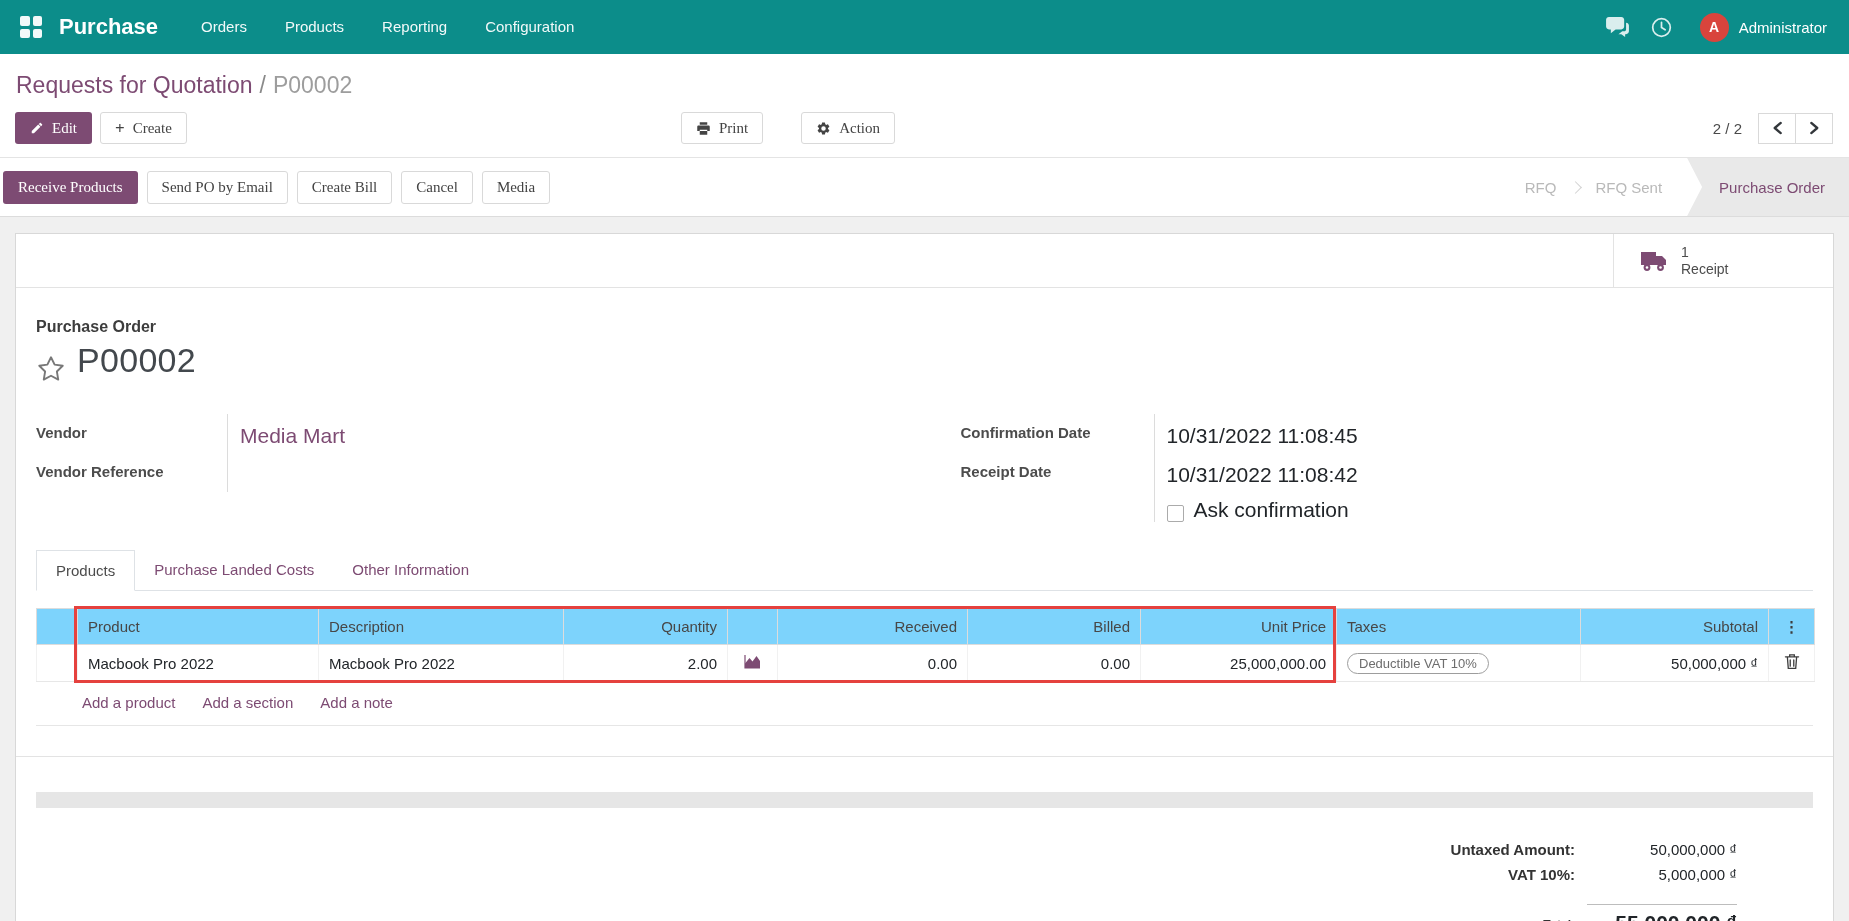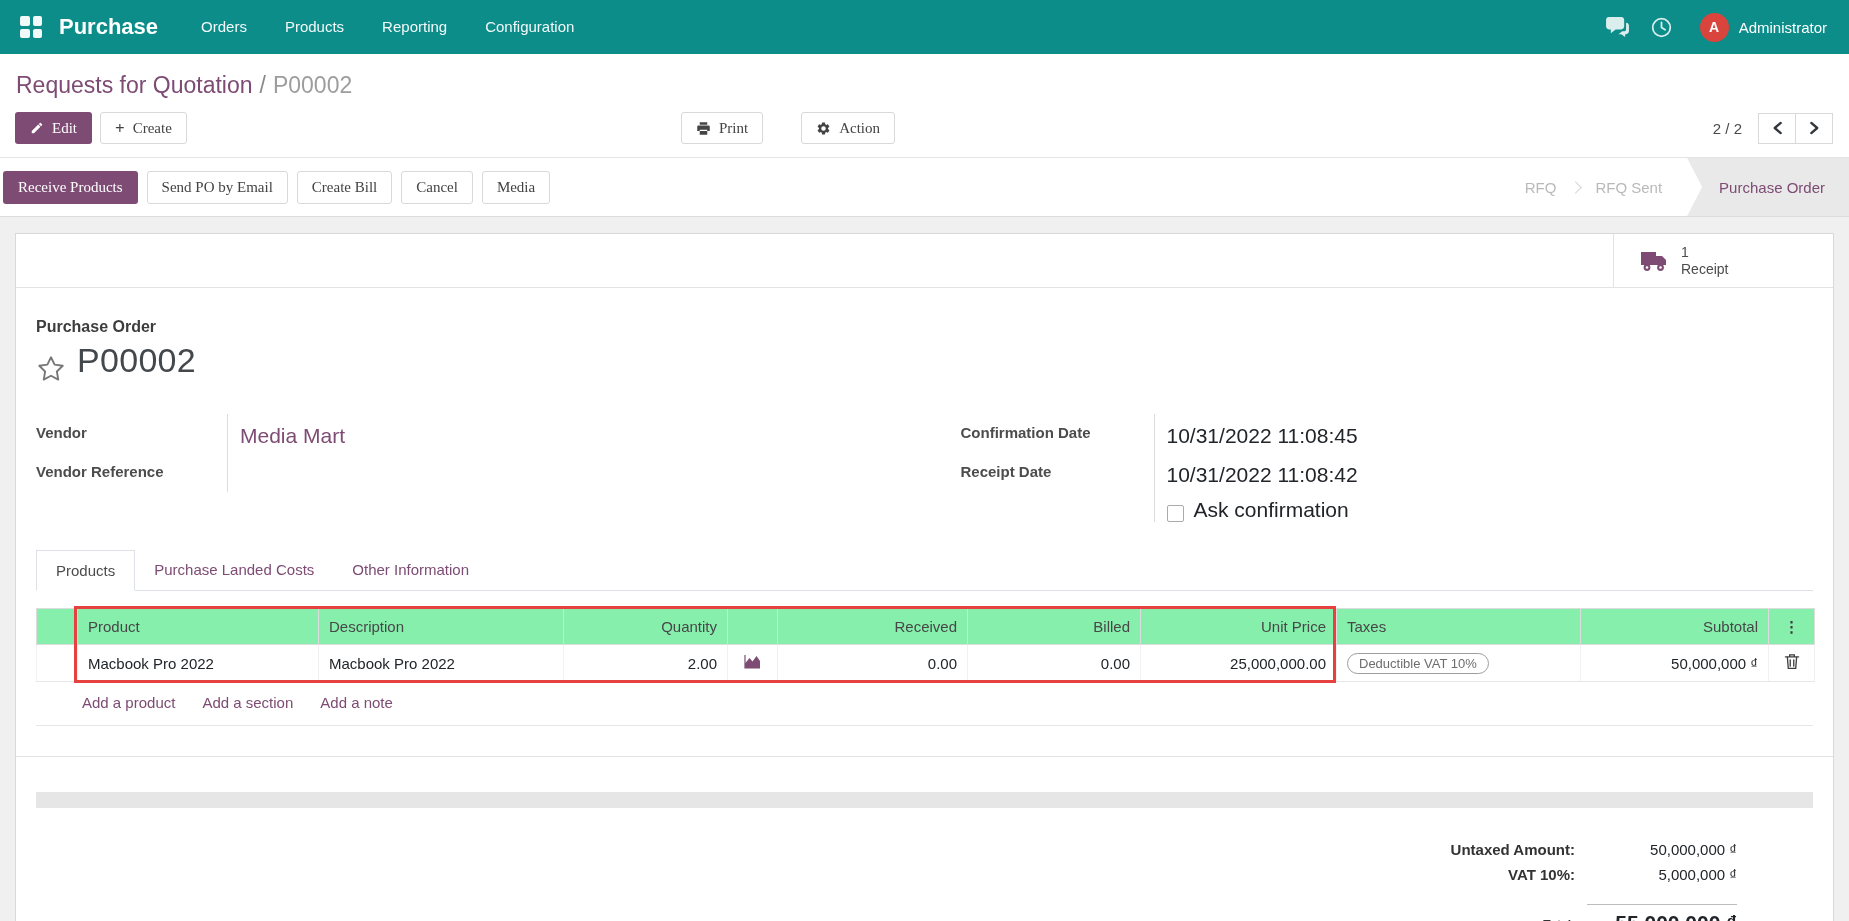--- a/index.html
+++ b/index.html
@@ -78,21 +78,21 @@
   .chk-row { min-height:30px; display:flex; align-items:flex-end; gap:10px; padding-top:2px; }
   .checkbox { width:17px; height:17px; border:1px solid #ababab; border-radius:2px; background:#fff; cursor:pointer; }
 
   .tabs { display:flex; border-bottom:1px solid #dee2e6; margin-top:28px; }
   .tab { font-size:15px; padding:11px 19px; color:var(--accent); cursor:pointer; }
   .tab.active { background:#fff; color:#4c4c4c; border:1px solid #dee2e6; border-bottom:1px solid #fff;
     margin-bottom:-1px; }
 
   .table-wrap { position:relative; margin-top:17px; }
   table { border-collapse:collapse; table-layout:fixed; width:1778px; font-size:15px; }
-  thead th { background:#86efac; height:36px; font-weight:400; color:#474747; padding:0 10px;
+  thead th { background:#7dd3fc; height:36px; font-weight:400; color:#474747; padding:0 10px;
     text-align:left; border:1px solid #dcdcdc; white-space:nowrap; overflow:hidden; }
   tbody td { height:37px; padding:0 10px; color:#212529; border-bottom:1px solid #e7e7e7;
     border-left:1px solid #f1f1f1; border-right:1px solid #f1f1f1; white-space:nowrap; overflow:hidden; }
   .num { text-align:right; }
   .cel-center { text-align:center; }
   .pill { display:inline-block; border:1px solid #9d9d9d; border-radius:11px; padding:2px 11px;
     font-size:13px; color:#6d6d6d; }
   .hl-box { position:absolute; left:38px; top:-2px; width:1262px; height:77px;
     border:3px solid var(--highlight); pointer-events:none; z-index:5; }
   .opt-dots { font-weight:700; color:#3d3d3d; text-align:center; cursor:pointer; }

